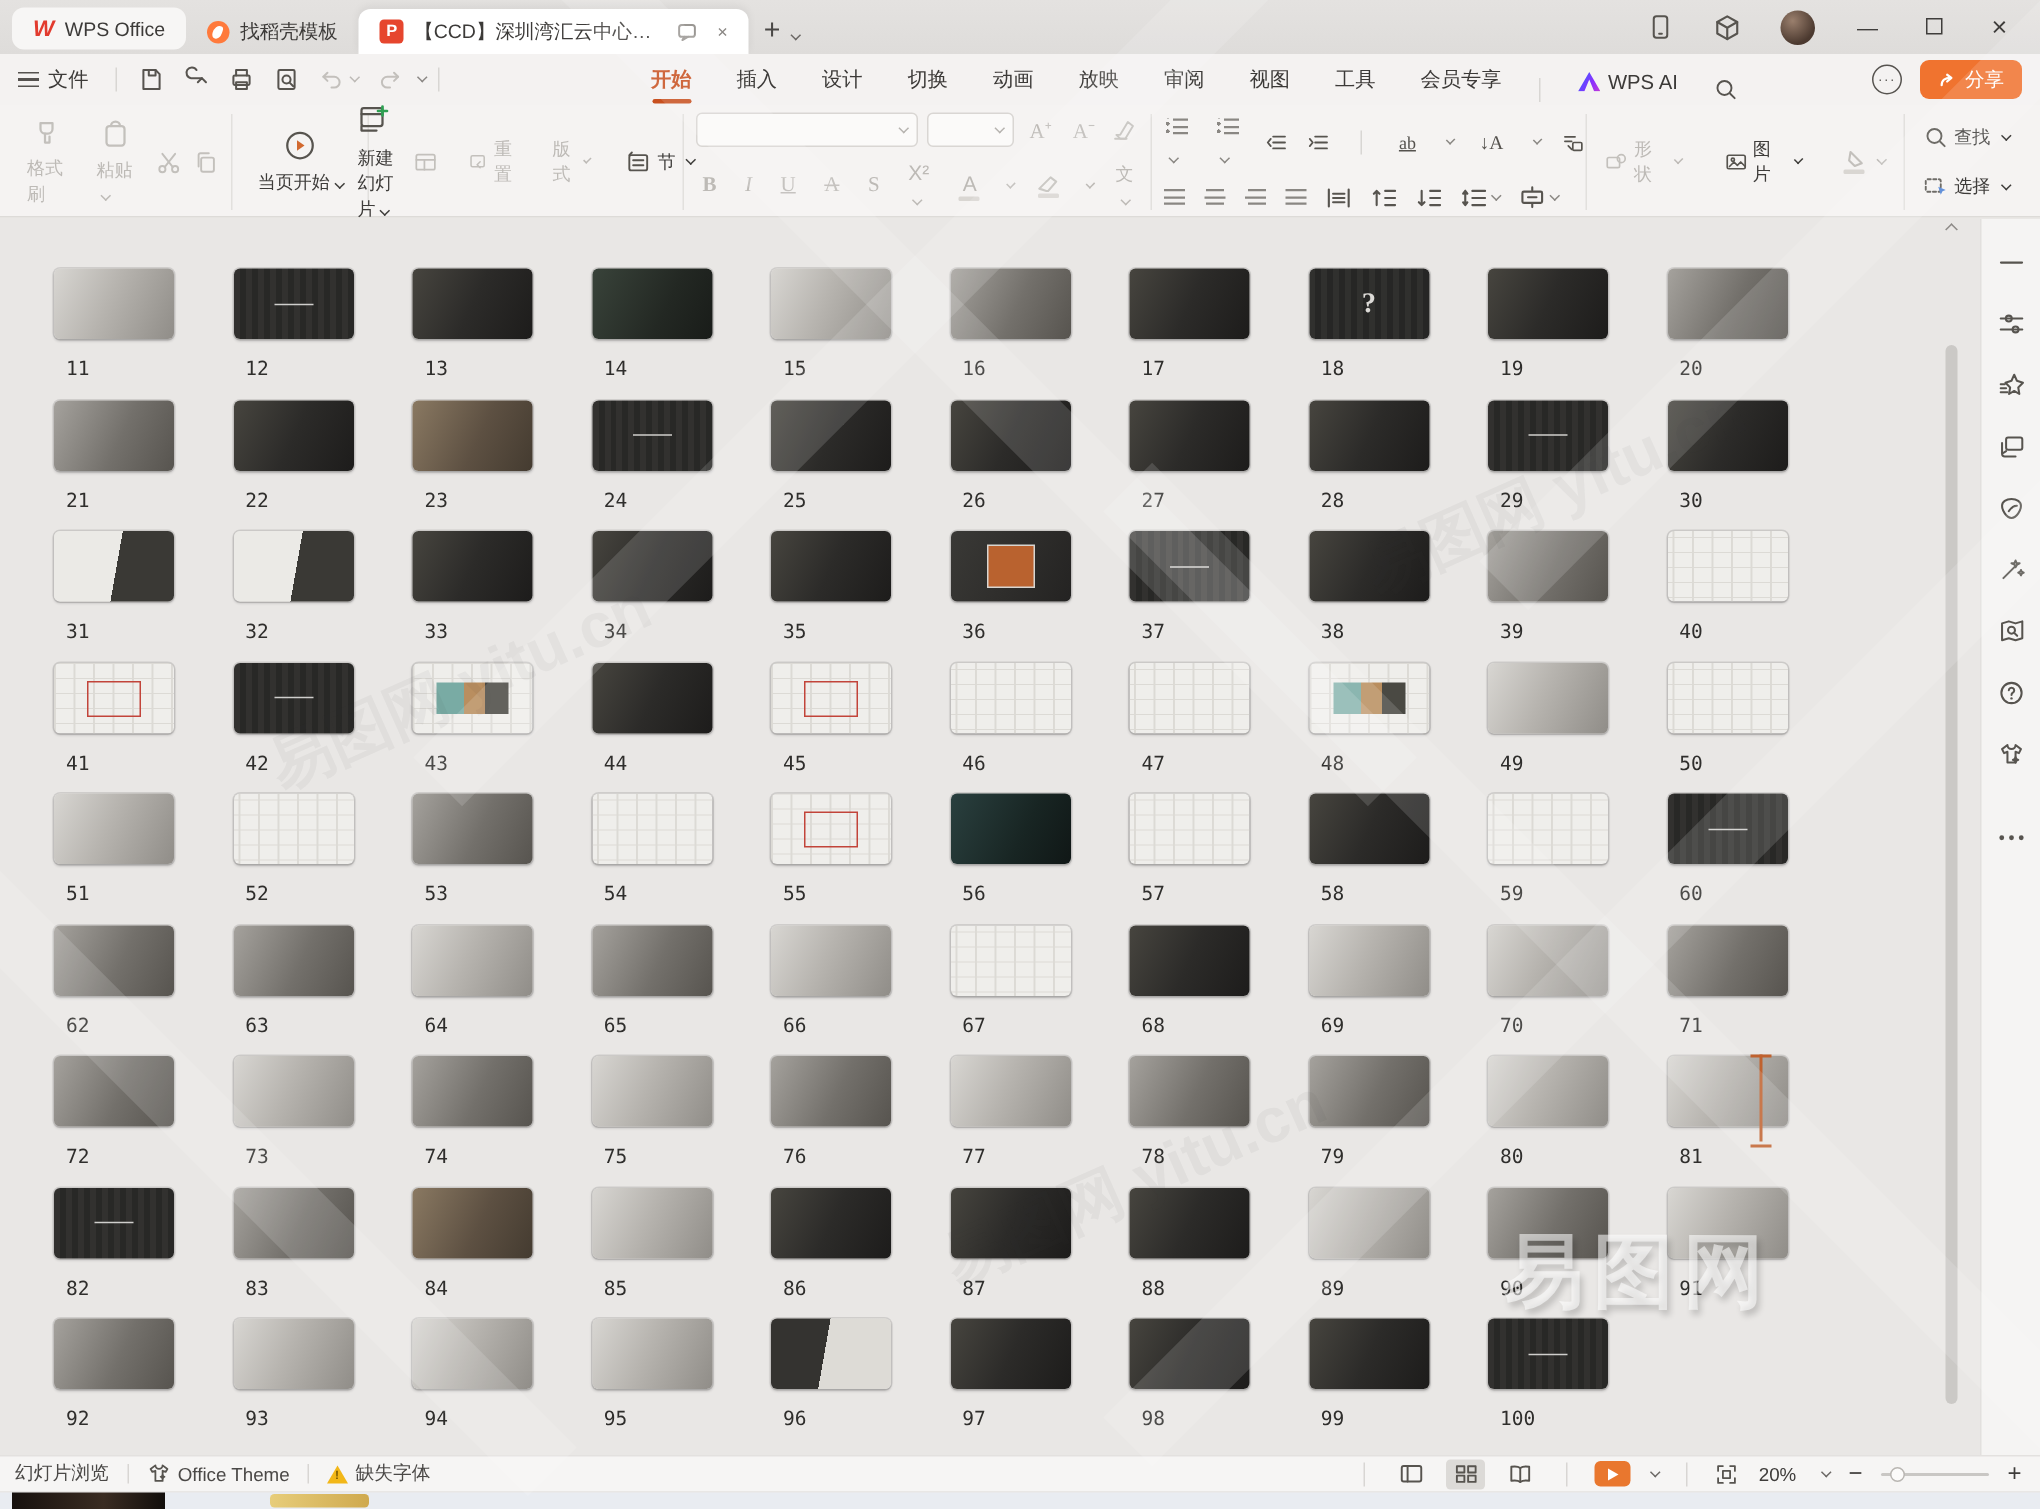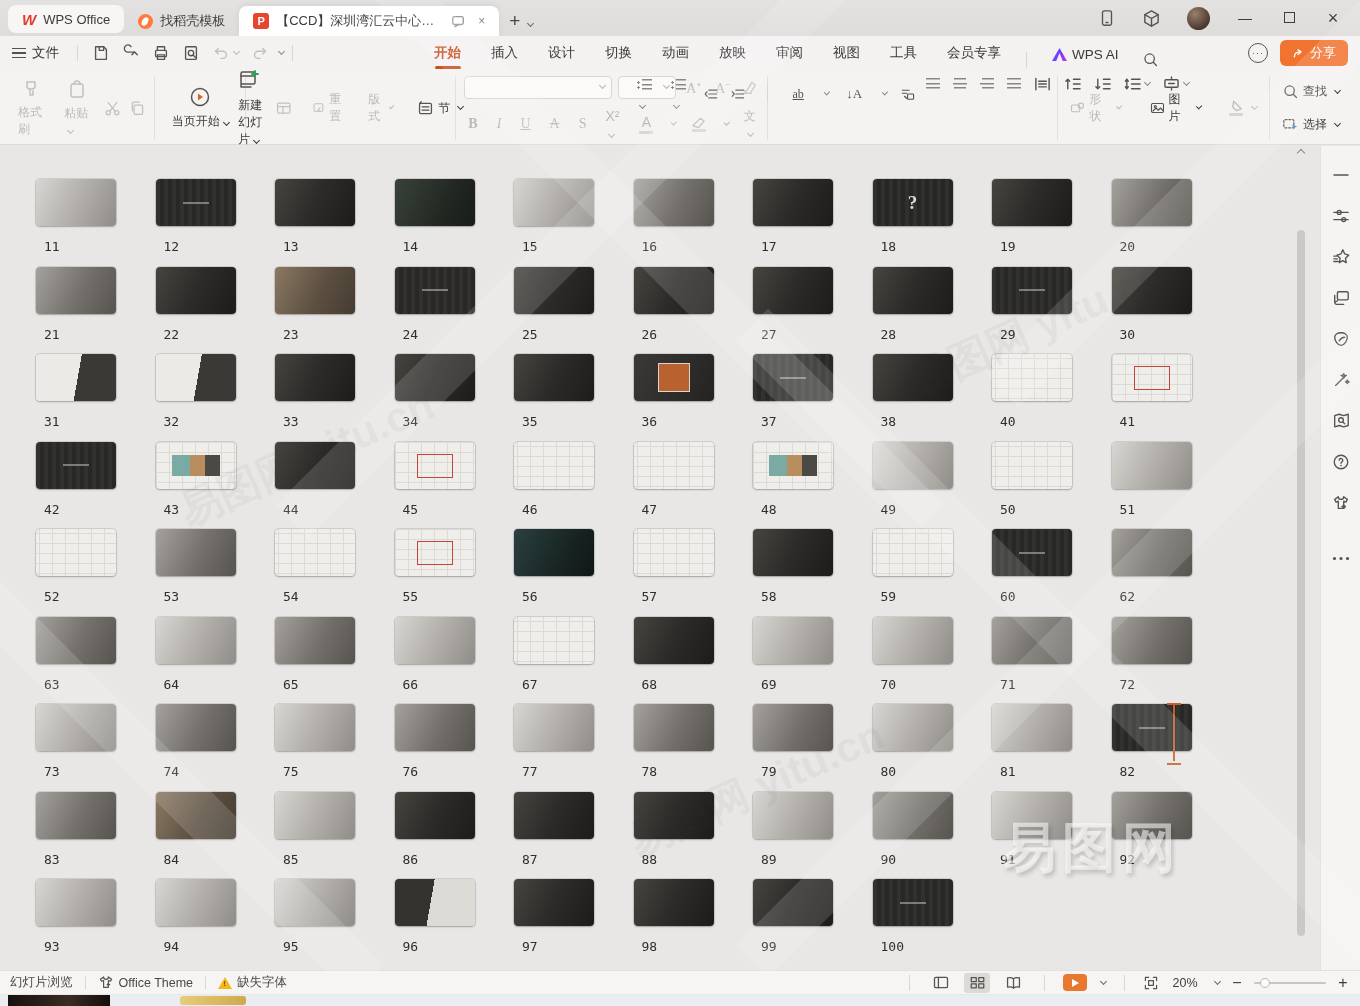--- a/index.html
+++ b/index.html
@@ -374,21 +374,21 @@
           <svg width="15" height="12" viewBox="0 0 16 12">
             <path class="ic" d="M2 10L10 2l4 3-6 7z"></path>
           </svg>
           <span class="fillbar"></span>
         </span>
         <span class="cv dis"></span>
       <span class="glyphbtn dis" style="font-size:12px"><span>文</span><span class="cv"></span></span>
     </div>
   </div>
 
-  <div class="group" style="width:290px;flex-direction:row;gap:11px;align-items:flex-start;justify-content:center">
+  <div class="group" style="width:290px;flex-direction:column;gap:11px;align-items:flex-start;justify-content:center">
     <div class="row" style="gap:13px">
       <span><span class="dotbars"></span><span class="cv" style="color:#8a8783"></span></span>
       <span><span class="dotbars"></span><span class="cv" style="color:#8a8783"></span></span>
       <svg width="17" height="14" viewBox="0 0 18 14">
           <path class="ic" d="M16 2H6M16 7H6M16 12H6M4 4L1.5 7 4 10"></path>
         </svg>
       <svg width="17" height="14" viewBox="0 0 18 14">
           <path class="ic" d="M16 2H6M16 7H6M16 12H6M1.5 4L4 7l-2.5 3"></path>
         </svg>
       <span class="vsep"></span>
@@ -593,20 +593,24 @@
       </div>
       <div>
         <div class="thumb t-T"></div>
         <div class="num">37</div>
       </div>
       <div>
         <div class="thumb t-D"></div>
         <div class="num">38</div>
       </div>
       <div>
+        <div class="thumb t-M"></div>
+        <div class="num">39</div>
+      </div>
+      <div>
         <div class="thumb t-P"></div>
         <div class="num">40</div>
       </div>
       <div>
         <div class="thumb t-R"></div>
         <div class="num">41</div>
       </div>
       <div>
         <div class="thumb t-T"></div>
         <div class="num">42</div>

